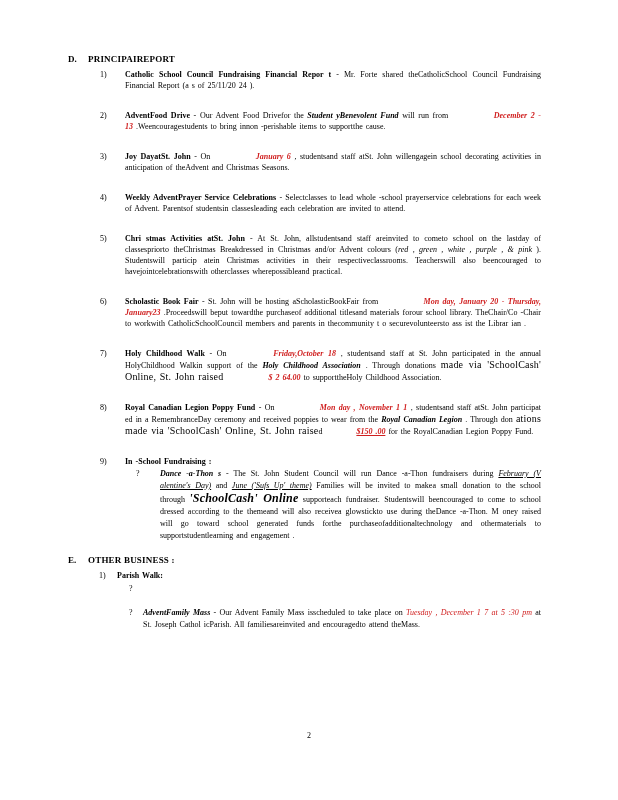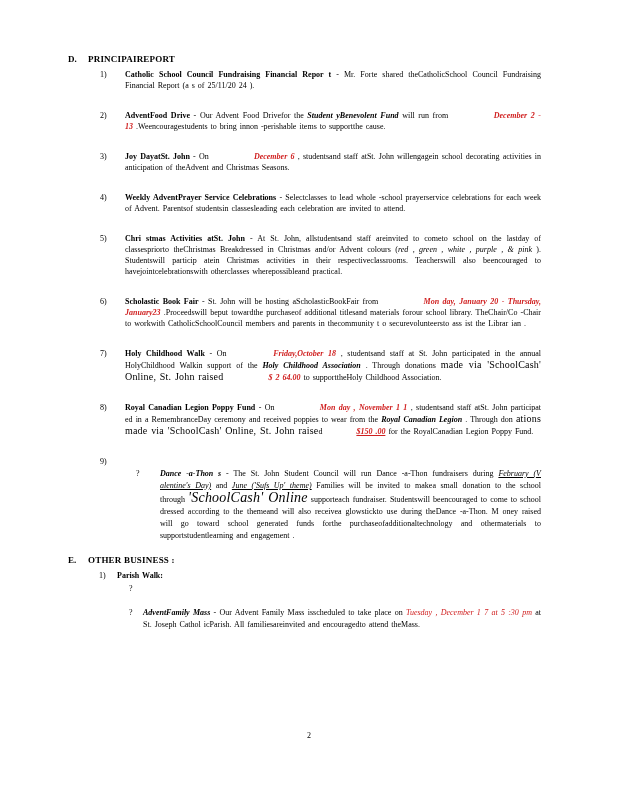--- a/index.html
+++ b/index.html
@@ -41,21 +41,21 @@
   }
   
   .s-b   { font-weight:bold; }
   .s-i   { font-style:italic; }
   .s-bi  { font-weight:bold; font-style:italic; }
   .s-ri  { color:var(--red); font-style:italic; }
   .s-rbi { color:var(--red); font-style:italic; font-weight:bold;padding-left:42px; }
   .s-rbiu{ color:var(--red); font-style:italic; font-weight:bold; text-decoration:underline;margin-left:34px; }
   .s-iu  { font-style:italic; text-decoration:underline; }
   .s-serif  { font-size:10px; letter-spacing:0.2px; }
-  .s-serifi { font-size:14px; letter-spacing:0.2px; font-style:italic; }
+  .s-serifi { font-size:12px; letter-spacing:0.2px; font-style:italic;font-weight:bold; }
 </style>
 </head>
 <body>
 
 <div class="page">
   <div class="content">
 
     <div class="sec">
       <div class="sec-head">
         <span class="letter">D.</span>
@@ -65,21 +65,21 @@
       <div class="item first">
         <span class="num">1)</span>
         <span class="body"><span class="s-b">Catholic School Council Fundraising Financial Repor t</span><span> - Mr. Forte shared theCatholicSchool Council Fundraising Financial Report (a s of 25/11/20 24 ).</span></span>
       </div>
       <div class="item">
         <span class="num">2)</span>
         <span class="body"><span class="s-b">AdventFood Drive</span><span> - Our Advent Food Drivefor the </span><span class="s-bi">Student yBenevolent Fund</span><span> will run from </span><span class="s-rbi">December 2 - 13</span><span> .Weencouragestudents to bring innon -perishable items to supportthe cause.</span></span>
       </div>
       <div class="item">
         <span class="num">3)</span>
-        <span class="body"><span class="s-b">Joy DayatSt. John</span><span> - On </span><span class="s-rbi">December 6</span><span> , studentsand staff atSt. John willengagein school decorating activities in anticipation of theAdvent and Christmas Seasons.</span></span>
+        <span class="body"><span class="s-b">Joy DayatSt. John</span><span> - On </span><span class="s-rbi">January 6</span><span> , studentsand staff atSt. John willengagein school decorating activities in anticipation of theAdvent and Christmas Seasons.</span></span>
       </div>
       <div class="item">
         <span class="num">4)</span>
         <span class="body"><span class="s-b">Weekly AdventPrayer Service Celebrations</span><span> - Selectclasses to lead whole -school prayerservice celebrations for each week of Advent. Parentsof studentsin classesleading each celebration are invited to attend.</span></span>
       </div>
       <div class="item">
         <span class="num">5)</span>
         <span class="body"><span class="s-b">Chri stmas Activities atSt. John</span><span> - At St. John, allstudentsand staff areinvited to cometo school on the lastday of classespriorto theChristmas Breakdressed in Christmas and/or Advent colours (</span><span class="s-i">red , green , white , purple , &amp; pink</span><span> ). Studentswill particip atein Christmas activities in their respectiveclassrooms. Teacherswill also beencouraged to havejointcelebrationswith otherclasses wherepossibleand practical.</span></span>
       </div>
       <div class="item">
@@ -89,20 +89,21 @@
       <div class="item">
         <span class="num">7)</span>
         <span class="body"><span class="s-b">Holy Childhood Walk</span><span> - On </span><span class="s-rbi">Friday,October 18</span><span> , studentsand staff at St. John participated in the annual HolyChildhood Walkin support of the </span><span class="s-bi">Holy Childhood Association</span><span> . Through donations </span><span class="s-serif">made via 'SchoolCash' Online, St. John raised</span><span> </span><span class="s-rbi">$ 2 64.00</span><span> to supporttheHoly Childhood Association.</span></span>
       </div>
       <div class="item">
         <span class="num">8)</span>
         <span class="body"><span class="s-b">Royal Canadian Legion Poppy Fund</span><span> - On </span><span class="s-rbi">Mon day , November 1 1</span><span> , studentsand staff atSt. John participat ed in a RemembranceDay ceremony and received poppies to wear from the </span><span class="s-bi">Royal Canadian Legion</span><span> . Through don </span><span class="s-serif">ations made via 'SchoolCash' Online, St. John raise</span><span>d</span><span class="s-rbiu">$150 .00</span><span> for the RoyalCanadian Legion Poppy Fund.</span></span>
       </div>
       <div class="item">
         <span class="num">9)</span>
+        <span class="body bold-line">In -School Fundraising :</span>
       </div>
       <div class="subitem">
         <span class="marker">?</span>
         <span class="body"><span class="s-bi">Dance -a-Thon s</span><span> - The St. John Student Council will run Dance -a-Thon fundraisers during </span><span class="s-iu">February (V alentine's Day)</span><span> and </span><span class="s-iu">June ('Sufs Up' theme)</span><span> Families will be invited to makea small donation to the school through </span><span class="s-serifi">'SchoolCash' Online</span><span> supporteach fundraiser. Studentswill beencouraged to come to school dressed according to the themeand will also receivea glowstickto use during theDance -a-Thon. M oney raised will go toward school generated funds forthe purchaseofadditionaltechnology and othermaterials to supportstudentlearning and engagement .</span></span>
       </div>
     </div>
 
     <div class="sec sec-e">
       <div class="sec-head">
         <span class="letter">E.</span>

